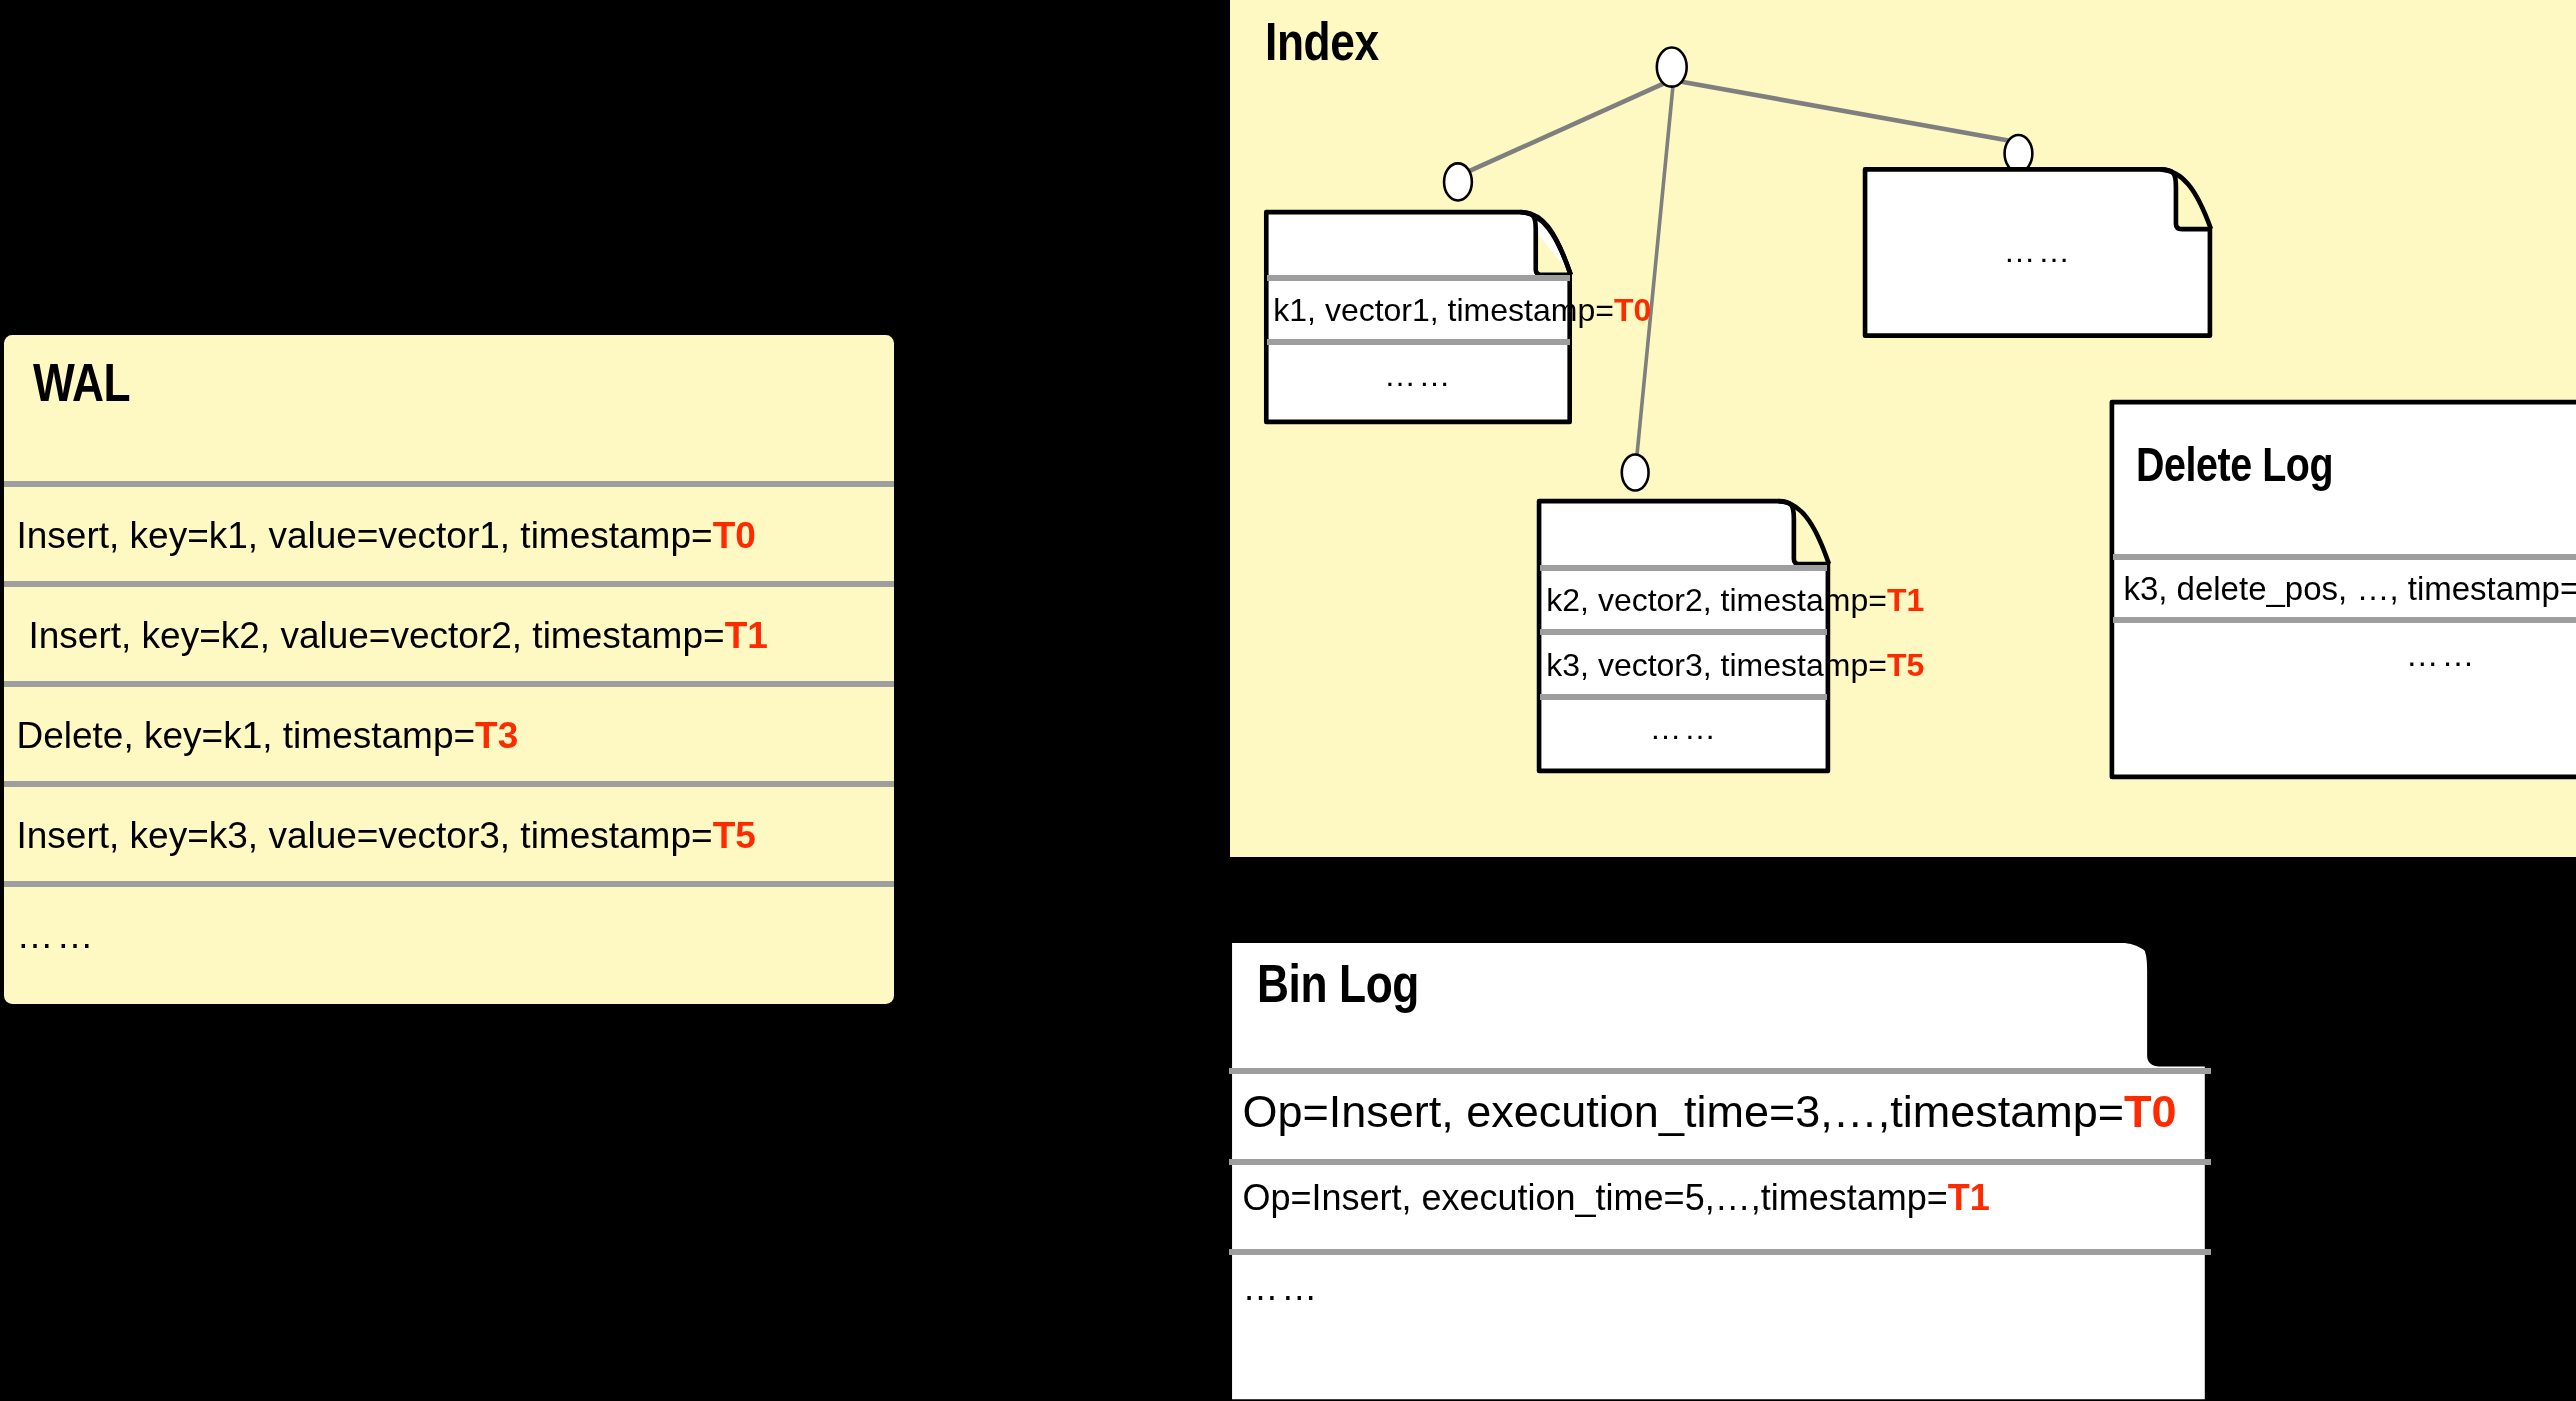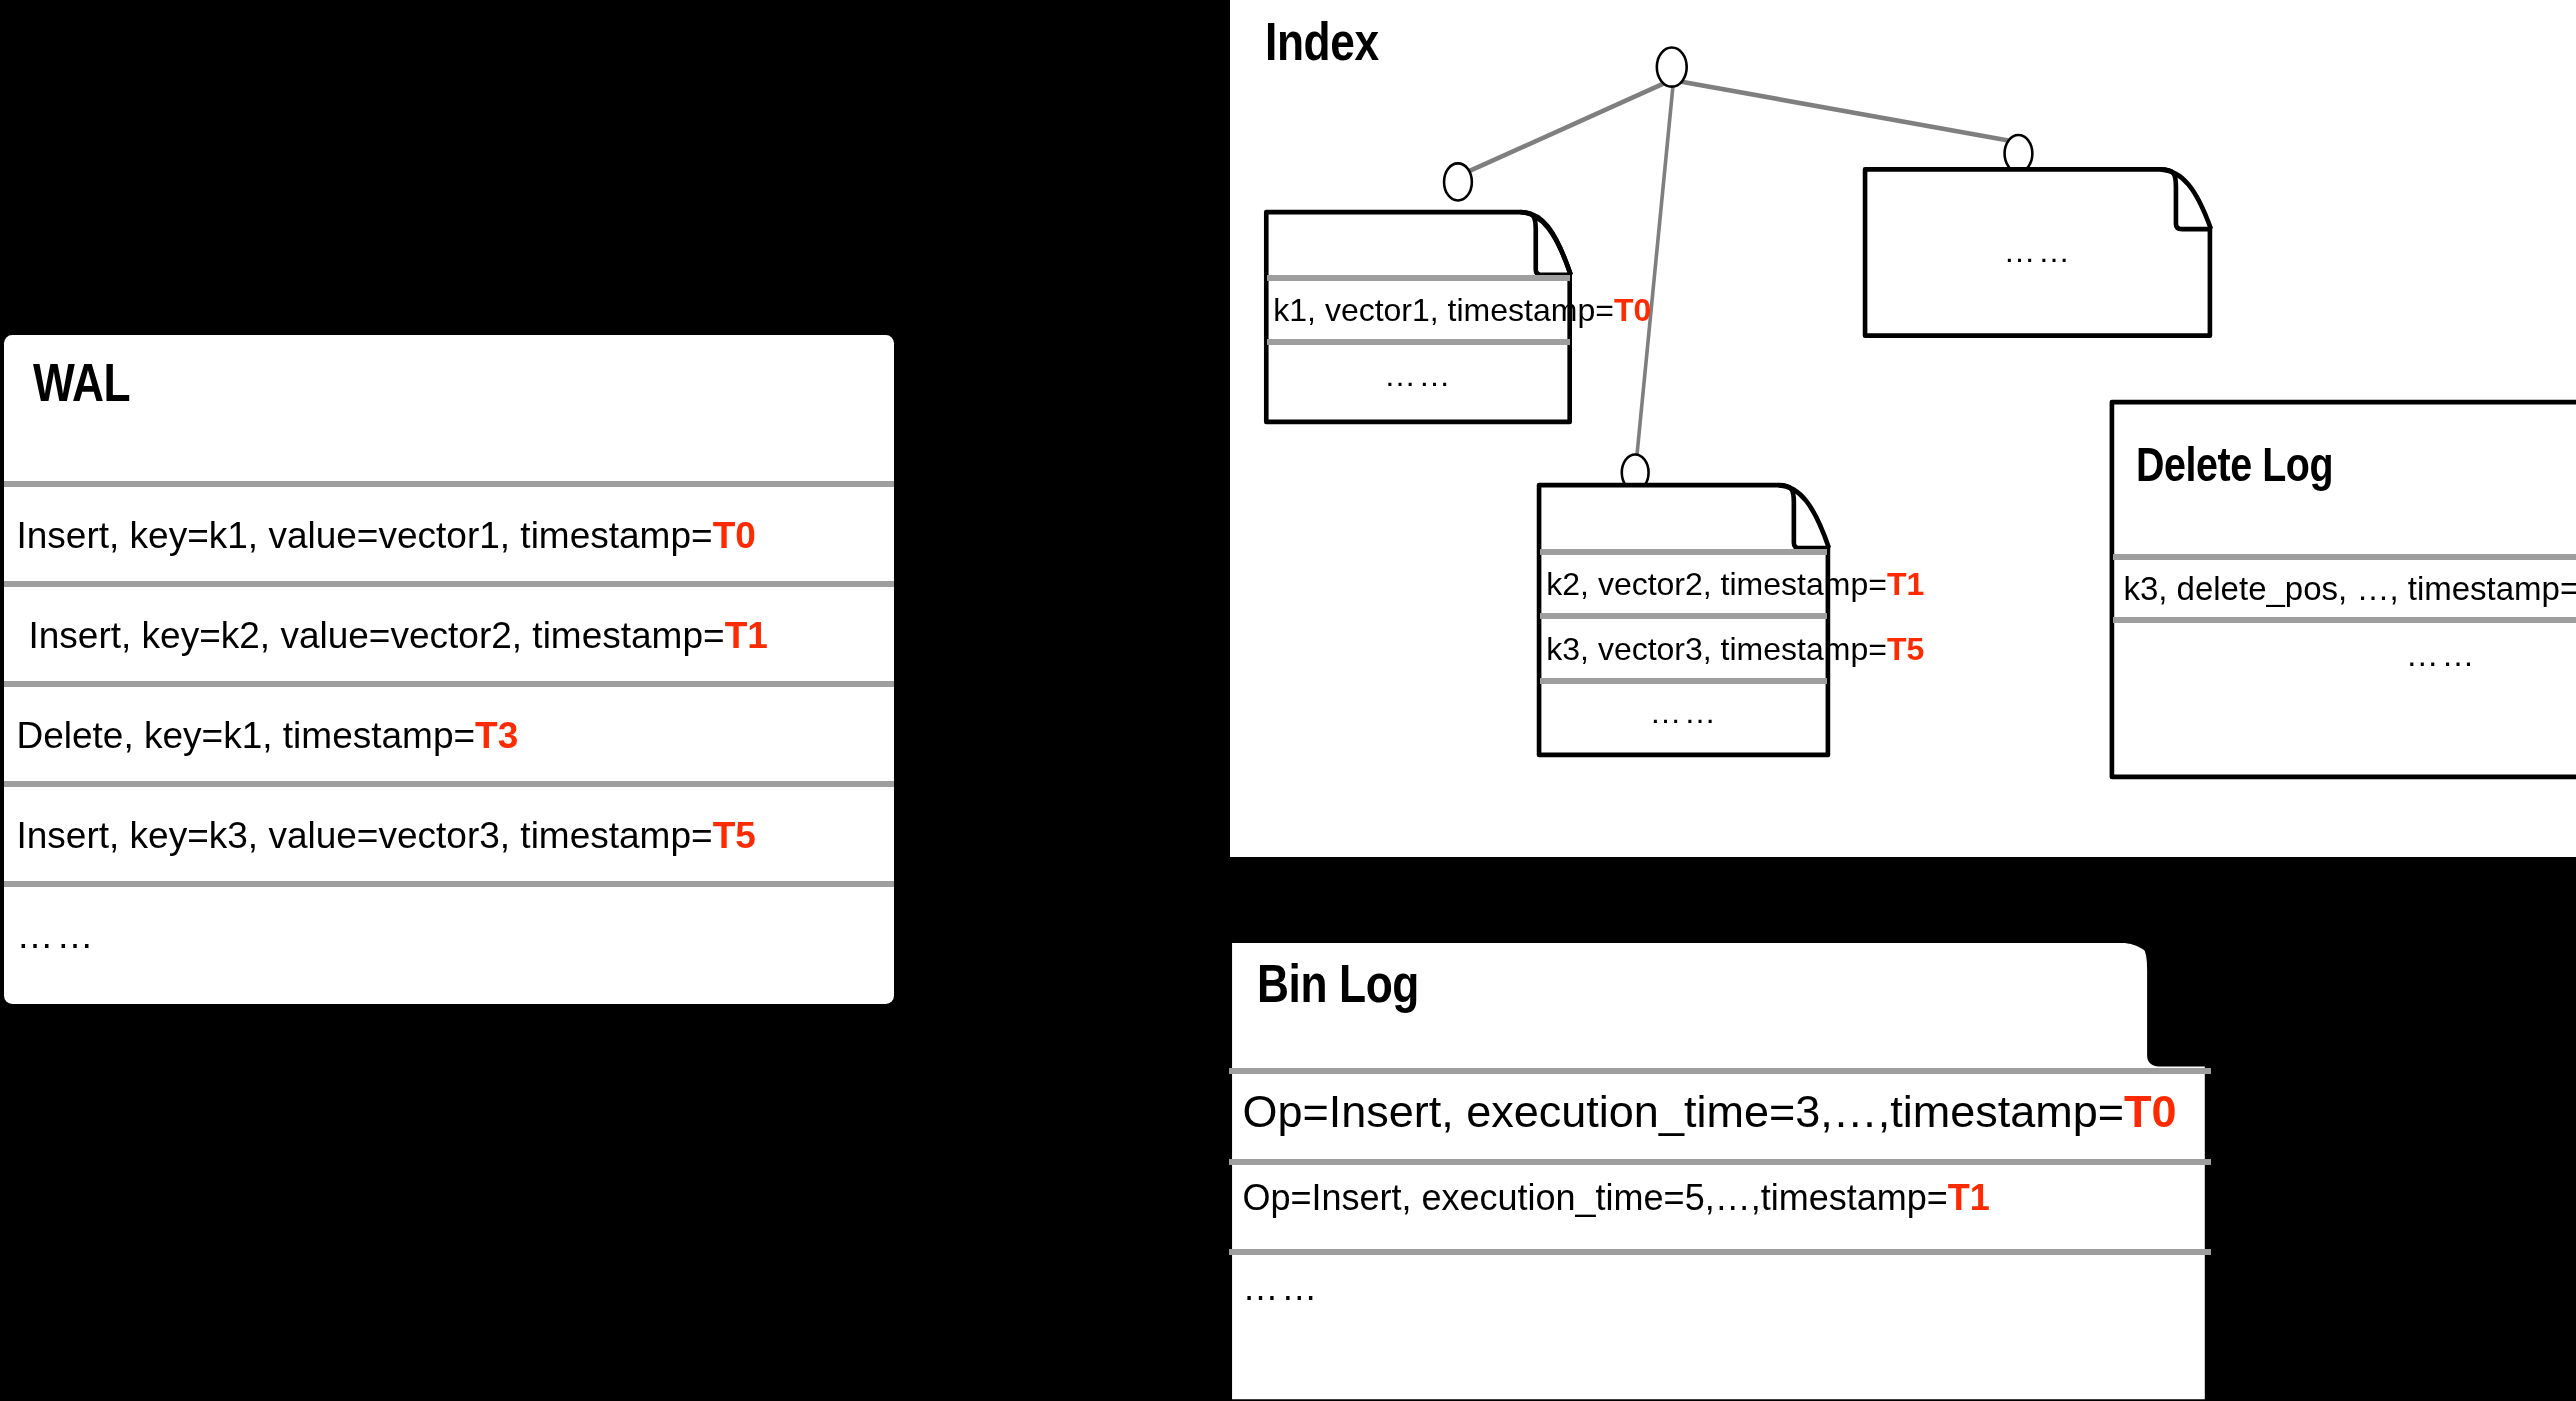--- a/index.html
+++ b/index.html
@@ -5,21 +5,21 @@
 <style>
   html,body{margin:0;padding:0;background:#000;}
   body{
     width:2817px;height:1402px;position:relative;overflow:hidden;
     font-family:"Liberation Sans","DejaVu Sans",sans-serif;
     -webkit-font-smoothing:antialiased;
   }
   .canvas{position:absolute;left:0;top:0;width:2817px;height:1402px;background:#000;}
 
   
-  .panel{position:absolute;background:#ffffff;box-sizing:border-box;}
+  .panel{position:absolute;background:#fef9c3;box-sizing:border-box;}
   .panel.rounded{border-radius:7.2px;}
 
   .panel-title{
     position:absolute;
     font-weight:bold;
     color:#000;
     letter-spacing:-0.5px;
     font-family:"Liberation Sans","DejaVu Sans",sans-serif;
     white-space:nowrap;
     transform:scaleX(.82);
@@ -120,21 +120,21 @@
   <div class="sheet" style="left:1863px;top:166px;width:350px;height:173px;">
     <svg width="350" height="173" viewBox="0 0 680 335">
       <path d="M4 6 H 578 C 604 6 608 14 608 40 L 608 112 C 608 118 612 122 620 122 L 674 122 L 674 329 H 4 Z" fill="#ffffff" stroke="#000000" stroke-width="9" stroke-linejoin="round"></path>
       <path d="M 578 6 C 620 8 648 44 676 122" fill="none" stroke="#000000" stroke-width="9"></path>
     </svg>
     <div class="rowtext dots" style="left:0px;top:67px;width:350px;text-align:center;">
       <span>……</span>
     </div>
   </div>
 
-  <div class="sheet" style="left:1537px;top:482px;width:308px;height:276px;">
+  <div class="sheet" style="left:1537px;top:498px;width:308px;height:276px;">
     <svg width="294" height="276" viewBox="0 0 570 535">
       <path d="M4 6 H 468 C 494 6 498 14 498 40 L 498 118 C 498 124 502 128 510 128 L 564 128 L 564 529 H 4 Z" fill="#ffffff" stroke="#000000" stroke-width="9" stroke-linejoin="round"></path>
       <path d="M 468 6 C 510 8 538 46 566 128" fill="none" stroke="#000000" stroke-width="9"></path>
     </svg>
     <div class="rowline" style="left:3.1px;top:67px;width:287px;height:5.7px;"></div>
     <div class="rowline" style="left:3.1px;top:131px;width:287px;height:5.7px;"></div>
     <div class="rowline" style="left:3.1px;top:196px;width:287px;height:5.7px;"></div>
     <div class="rowtext" style="left:9.3px;top:84px;">
       <span>k2, vector2, timestamp=</span><span class="ts">T1</span>
     </div>

